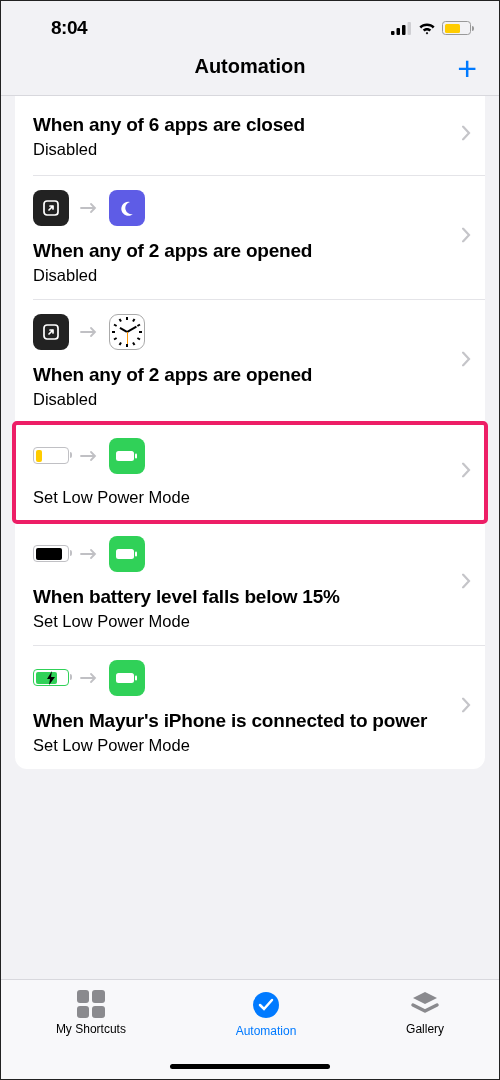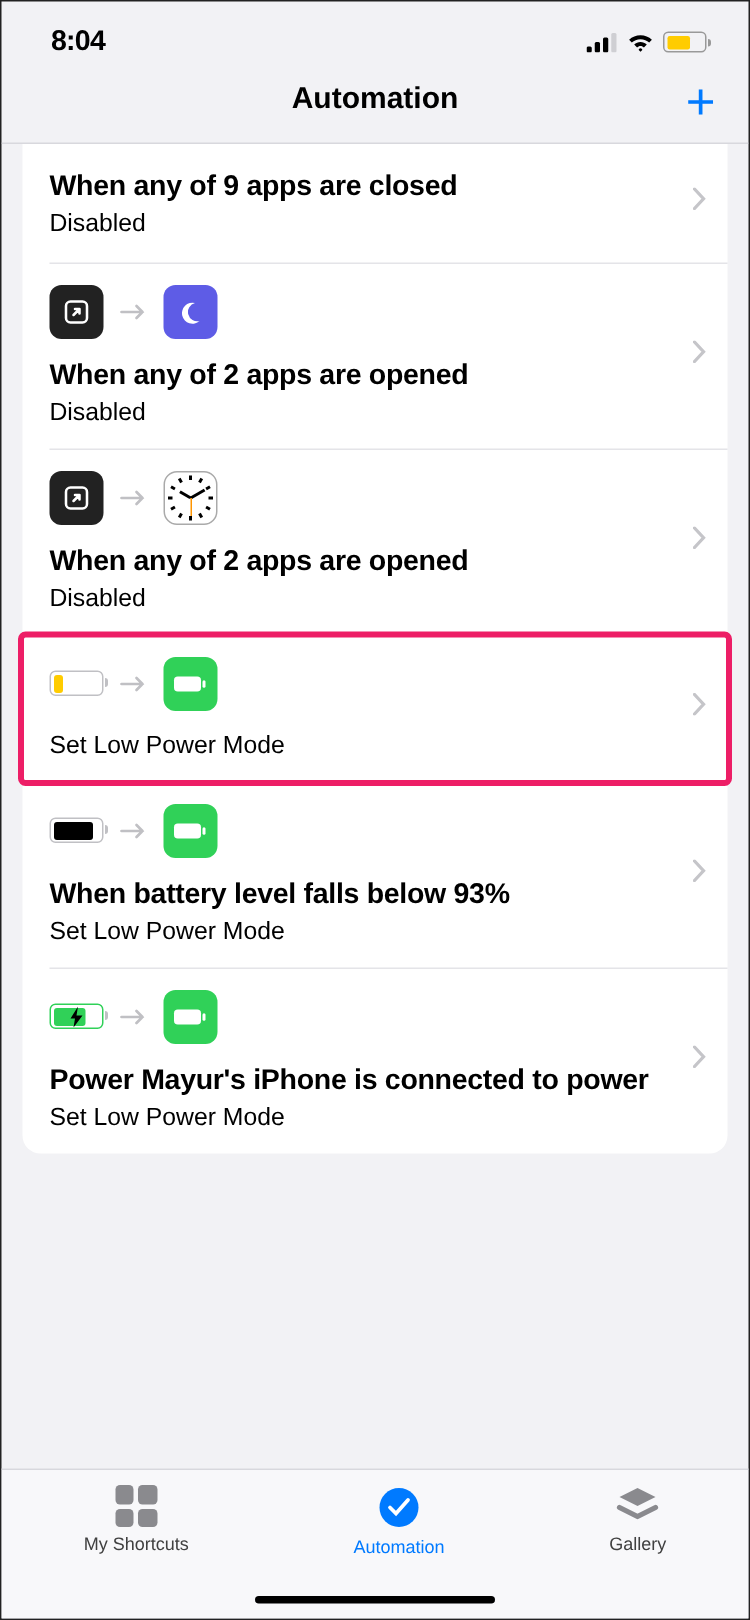--- a/index.html
+++ b/index.html
@@ -1,18 +1,18 @@
 <!DOCTYPE html>
 <html><head>
   <meta charset="utf-8">
   <style>
     * { margin: 0; padding: 0; box-sizing: border-box; font-family: -apple-system, BlinkMacSystemFont, "Segoe UI", Helvetica, sans-serif; }
     body { width: 500px; height: 1080px; background: #f2f2f5; overflow: hidden; position: relative; border: 1px solid #222;}
     
-    .status-bar { display: flex; justify-content: space-between; align-items: center; padding: 14px 25px 6px 33px; height:46px;}
+    .status-bar { display: flex; justify-content: space-between; align-items: center; padding: 14px 25px 6px 50px; height:46px;}
     .status-time { font-size: 19px; font-weight: 600; letter-spacing: -0.5px; }
     .status-icons { display: flex; align-items: center; gap: 5px; }
     
     .nav-bar { display: flex; justify-content: space-between; align-items: center; padding: 10px 22px 14px; position: relative; border-bottom: 1px solid #d8d8dd;}
     .nav-title { position: absolute; left: 50%; transform: translateX(-50%); font-size: 20px; font-weight: 600; top:8px;}
     .plus-icon { font-size: 34px; color: #007aff; font-weight: 300; line-height:0.7; margin-left:auto;}
     
     .list { background: #fff; margin: 0 14px; border-bottom-left-radius: 12px; border-bottom-right-radius: 12px; overflow: visible; }
     
     .item { padding: 14px 18px 14px 18px; position: relative; }
@@ -28,21 +28,21 @@
     .app-icon { width: 36px; height: 36px; border-radius: 8px; display:flex; align-items:center; justify-content:center; flex-shrink:0;}
     .app-icon.dark { background: #222; }
     .app-icon.purple { background: #5e5ce6; }
     .app-icon.white { background: #fff; border:1px solid #aaa; border-radius:9px;}
     .app-icon.green { background: #30d158; }
     
     .arrow-sep { color:#c0c0c4; display:flex; align-items:center;}
     
     .tab-bar { position: absolute; bottom: 0; left: 0; right: 0; height: 100px; background: #f8f8fa; border-top: 1px solid #d8d8dd; display: flex; justify-content: space-around; align-items: flex-start; padding-top: 10px; }
     .tab-item { display: flex; flex-direction: column; align-items: center; gap: 4px; }
-    .tab-label { font-size: 12px; color: #404040; }
+    .tab-label { font-size: 12px; color: #000000; }
     .tab-item.active .tab-label { color: #007aff; font-weight:500;}
     
     .home-ind { position:absolute; bottom:10px; left:50%; transform:translateX(-50%); width:160px; height:5px; background:#000; border-radius:3px;}
     
     .battery-pill { width:36px; height:17px; border:1.5px solid #c0c0c4; border-radius:4px; display:flex; align-items:center; position:relative; padding:1.5px;}
     .battery-pill::after{content:''; position:absolute; right:-4px; top:4px; width:2.5px; height:6px; background:#c0c0c4; border-radius:0 2px 2px 0;}
     .battery-fill{ height:100%; border-radius:2px;}
     
     .clock-face{width:30px;height:30px;border-radius:50%;background:#fff;position:relative;}
     .clock-face .tick{position:absolute;width:2px;height:3px;background:#000;left:50%;margin-left:-1px;transform-origin:1px 15px;}
@@ -76,21 +76,21 @@
 </div>
 
 <div class="nav-bar">
   <div class="nav-title">Automation</div>
   <div class="plus-icon">+</div>
 </div>
 
 <div class="list">
 
   <div class="item no-icons">
-    <div class="item-title">When any of 9 apps are closed</div>
+    <div class="item-title">When any of 6 apps are closed</div>
     <div class="item-sub">Disabled</div>
     <span class="chevron"><svg width="9" height="15">
           <path d="M1 1l6 6.5L1 14" stroke="#c5c5c9" stroke-width="2.2" fill="none" stroke-linecap="round"></path>
         </svg></span>
   </div>
   <div class="item-sep"></div>
 
   <div class="item">
     <div class="icons-row">
       <div class="app-icon dark">
@@ -193,21 +193,21 @@
             <path d="M2 6h14M12 2l4 4-4 4" stroke="#c0c0c4" stroke-width="1.8" fill="none" stroke-linecap="round"></path>
           </svg>
         </span>
       <div class="app-icon green">
         <svg width="24" height="12" viewBox="0 0 24 12">
             <rect x="1" y="1" width="18" height="10" rx="2.5" fill="#fff"></rect>
             <rect x="20" y="3.5" width="2" height="5" rx="1" fill="#fff"></rect>
           </svg>
       </div>
     </div>
-    <div class="item-title">When battery level falls below 93%</div>
+    <div class="item-title">When battery level falls below 15%</div>
     <div class="item-sub">Set Low Power Mode</div>
     <span class="chevron"><svg width="9" height="15">
           <path d="M1 1l6 6.5L1 14" stroke="#c5c5c9" stroke-width="2.2" fill="none" stroke-linecap="round"></path>
         </svg></span>
   </div>
   <div class="item-sep"></div>
 
   <div class="item">
     <div class="icons-row">
       <div class="battery-pill" style="border-color:#30d158;">
@@ -221,21 +221,21 @@
             <path d="M2 6h14M12 2l4 4-4 4" stroke="#c0c0c4" stroke-width="1.8" fill="none" stroke-linecap="round"></path>
           </svg>
         </span>
       <div class="app-icon green">
         <svg width="24" height="12" viewBox="0 0 24 12">
             <rect x="1" y="1" width="18" height="10" rx="2.5" fill="#fff"></rect>
             <rect x="20" y="3.5" width="2" height="5" rx="1" fill="#fff"></rect>
           </svg>
       </div>
     </div>
-    <div class="item-title">Power Mayur's iPhone is connected to power</div>
+    <div class="item-title">When Mayur's iPhone is connected to power</div>
     <div class="item-sub">Set Low Power Mode</div>
     <span class="chevron"><svg width="9" height="15">
           <path d="M1 1l6 6.5L1 14" stroke="#c5c5c9" stroke-width="2.2" fill="none" stroke-linecap="round"></path>
         </svg></span>
   </div>
 
 </div>
 
 <div class="tab-bar">
   <div class="tab-item">

